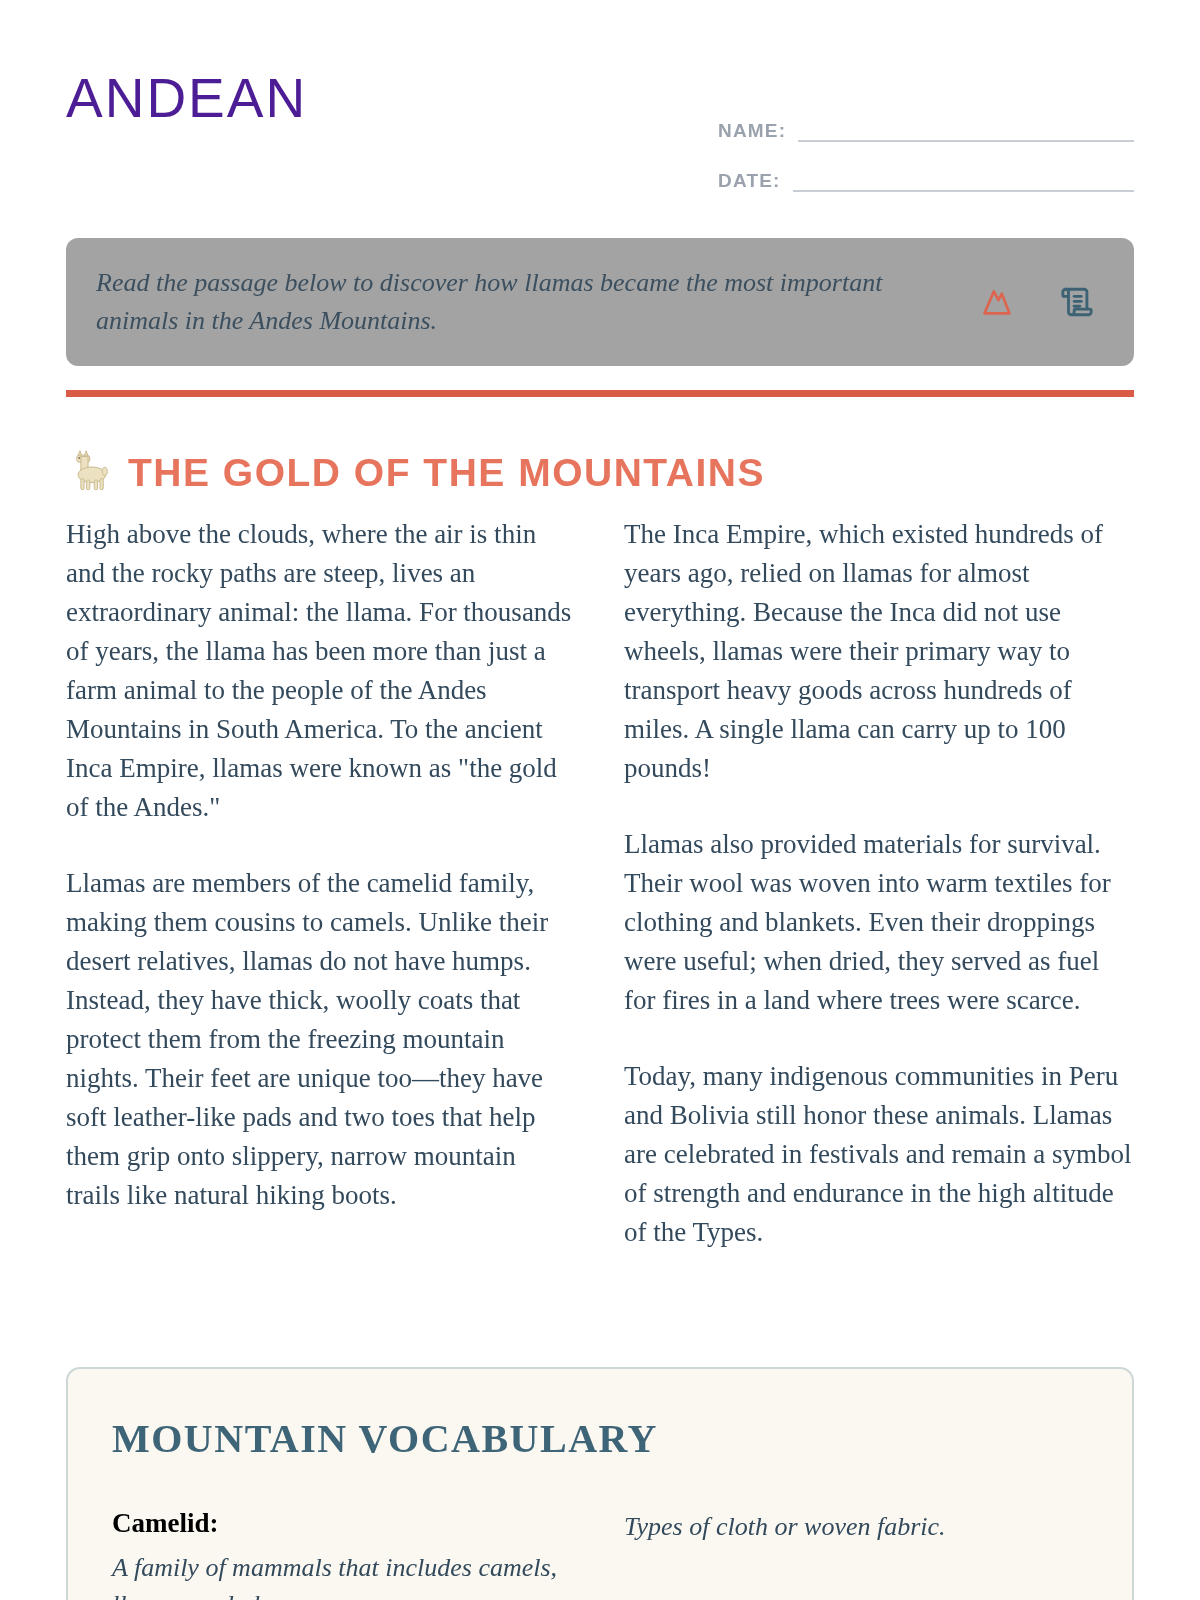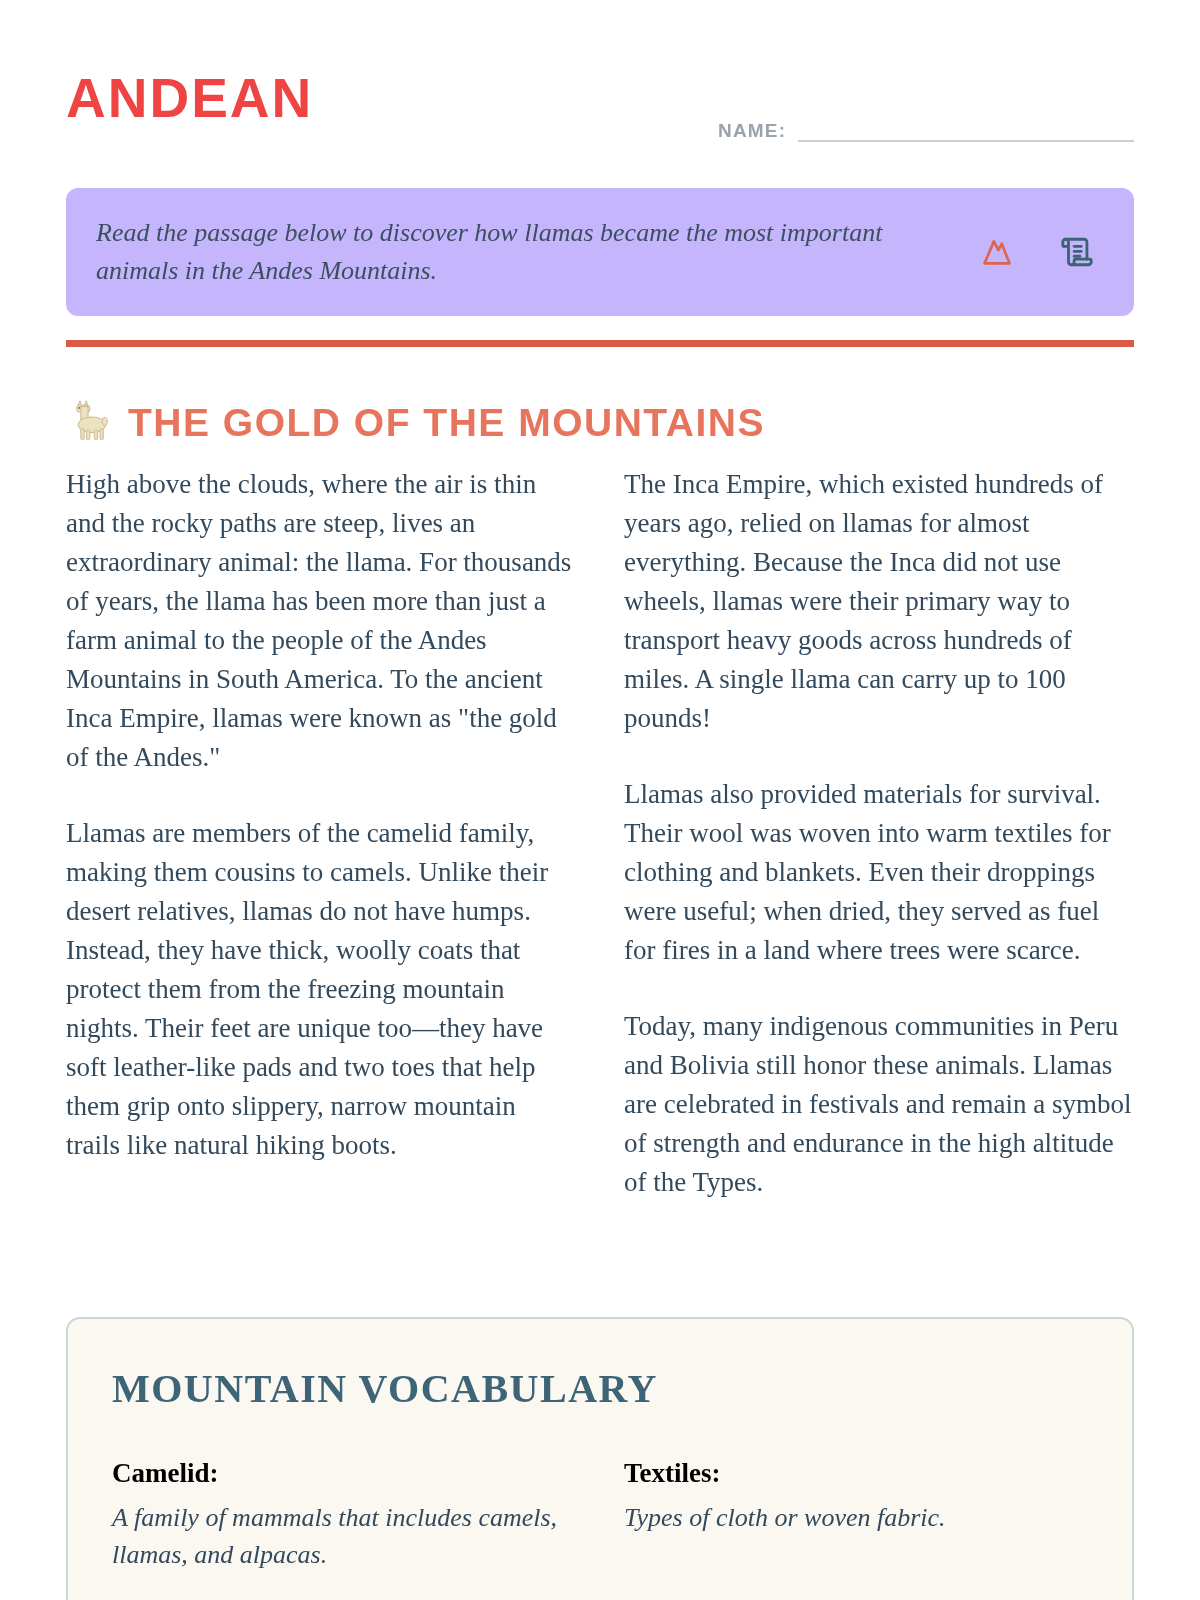--- a/index.html
+++ b/index.html
@@ -3,31 +3,31 @@
 <meta charset="utf-8">
 <style>
   * { margin: 0; padding: 0; box-sizing: border-box; }
   html, body { width: 1200px; height: 1600px; overflow: hidden; background: #ffffff; }
   body { font-family: "Liberation Serif", serif; }
 
   .page { width: 1200px; height: 1600px; padding: 66px 66px 0 66px; overflow: hidden; }
 
   
   .header { display: flex; justify-content: space-between; align-items: flex-start; }
-  .title { font-family: "Liberation Sans", sans-serif; font-weight: 700; font-size: 55px;
-           line-height: 65px; color: #ef4444; letter-spacing: 2px; }
+  .title { font-family: "Liberation Sans", sans-serif; font-weight: 400; font-size: 55px;
+           line-height: 65px; color: #4c1d95; letter-spacing: 2px; }
   .title span { display: block; }
   .fields { width: 416px; margin-top: 48px; }
   .field-row { display: flex; align-items: flex-end; height: 28px; margin-bottom: 22px; }
   .field-label { font-family: "Liberation Sans", sans-serif; font-weight: 700; font-size: 19px;
                  color: #9aa2ae; letter-spacing: 1.2px; }
   .field-line { flex: 1; margin-left: 12px; border-bottom: 2px solid #c9ced6; height: 26px; }
 
   
-  .instruction-box { margin-top: 24px; background: #c4b5fd; border-radius: 12px;
+  .instruction-box { margin-top: 24px; background: #a3a3a3; border-radius: 12px;
                      padding: 26px 36px 26px 30px; display: flex; }
   .instruction-text { flex: 1; font-style: italic; font-size: 26px; line-height: 38px;
                       color: #3b4f5f; padding-right: 40px; max-width: 880px; }
   .instruction-icons { display: flex; align-items: center; gap: 46px; margin-left: auto; margin-right: 4px; }
   .instruction-icons svg { display: block; }
 
   
   .divider { margin-top: 24px; height: 7px; background: #d95b45; }
 
   
@@ -52,20 +52,24 @@
 
 <div class="page">
 
   <header class="header">
     <h1 class="title">
       <span>ANDEAN</span>
     </h1>
     <div class="fields">
       <div class="field-row">
         <span class="field-label">NAME:</span>
+        <span class="field-line"></span>
+      </div>
+      <div class="field-row">
+        <span class="field-label">DATE:</span>
         <span class="field-line"></span>
       </div>
     </div>
   </header>
 
   <section class="instruction-box">
     <p class="instruction-text">Read the passage below to discover how llamas became the most important animals in the Andes Mountains.</p>
     <div class="instruction-icons">
       <span>
         <svg width="34" height="34" viewBox="0 0 24 24" fill="none" stroke="#dd6550" stroke-width="1.9" stroke-linejoin="round">
@@ -122,19 +126,18 @@
   </section>
 
   <section class="vocab-box">
     <h2 class="vocab-heading">MOUNTAIN VOCABULARY</h2>
     <div class="vocab-grid">
       <div class="vocab-item">
         <div class="vocab-term">Camelid:</div>
         <div class="vocab-def">A family of mammals that includes camels, llamas, and alpacas.</div>
       </div>
       <div class="vocab-item">
-        <div class="vocab-term">Textiles:</div>
         <div class="vocab-def">Types of cloth or woven fabric.</div>
       </div>
     </div>
   </section>
 
 </div>
 
 </body></html>

